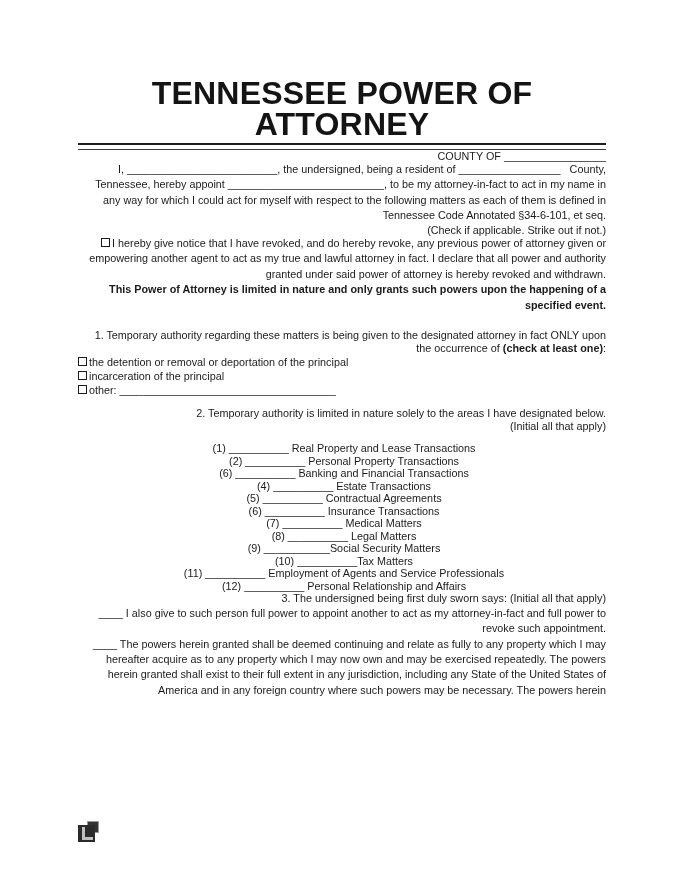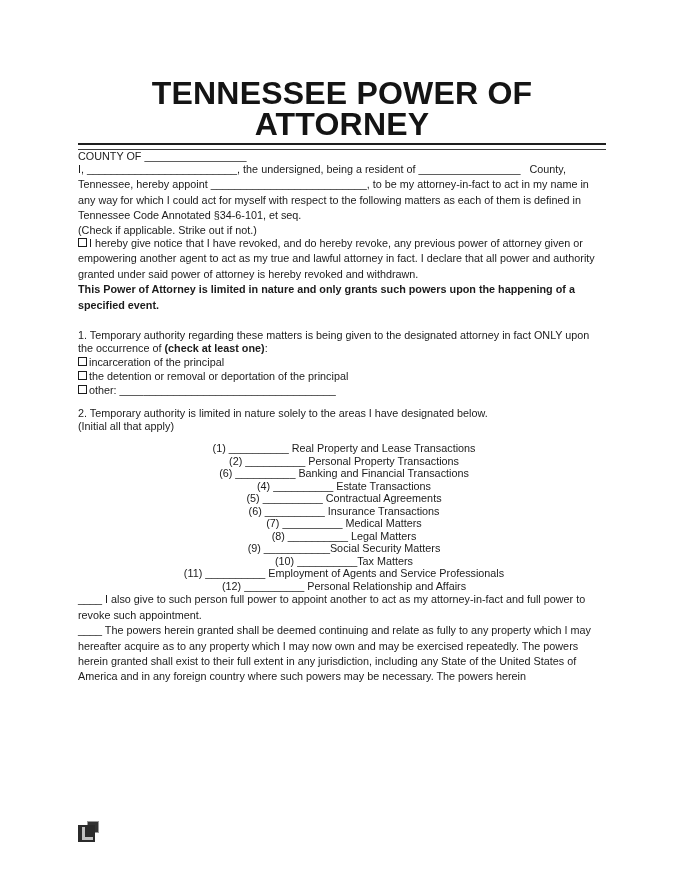--- a/index.html
+++ b/index.html
@@ -10,21 +10,21 @@
     overflow: hidden;
     font-family: "Liberation Sans", sans-serif;
     color: #1b1b1b;
   }
   .content {
     position: absolute;
     left: 78px; top: 0;
     width: 528px;
     font-size: 10.8px;
   }
-  .content p { margin: 0; }
+  .content p { margin: 0; text-align: right; }
 
   .doc-title {
     margin: 78px 0 0 0;
     font-size: 32px;
     line-height: 31px;
     font-weight: 700;
     text-align: center;
     letter-spacing: 0.2px;
     color: #141414;
   }
@@ -100,22 +100,22 @@
     <p class="intro">I, _________________________, the undersigned, being a resident of _________________&nbsp;&nbsp; County, Tennessee, hereby appoint __________________________, to be my attorney-in-fact to act in my name in any way for which I could act for myself with respect to the following matters as each of them is defined in Tennessee Code Annotated §34-6-101, et seq.</p>
 
     <p class="note">(Check if applicable. Strike out if not.)</p>
 
     <p class="revocation"><span class="cb"></span><span>I hereby give notice that I have revoked, and do hereby revoke, any previous power of attorney given or empowering another agent to act as my true and lawful attorney in fact. I declare that all power and authority granted under said power of attorney is hereby revoked and withdrawn.</span></p>
 
     <p class="notice-bold">This Power of Attorney is limited in nature and only grants such powers upon the happening of a specified event.</p>
 
     <div class="sec1">
       <p class="sec1-head"><span>1. Temporary authority regarding these matters is being given to the designated attorney in fact ONLY upon the occurrence of </span><span class="bold">(check at least one)</span><span>:</span></p>
+      <div class="option"><span class="cb"></span><span>the detention or removal or deportation of the principal</span></div>
       <div class="option"><span class="cb"></span><span>incarceration of the principal</span></div>
-      <div class="option"><span class="cb"></span><span>the detention or removal or deportation of the principal</span></div>
       <div class="option"><span class="cb"></span><span>other: ____________________________________</span></div>
     </div>
 
     <div class="sec2">
       <p>2. Temporary authority is limited in nature solely to the areas I have designated below.</p>
       <p>(Initial all that apply)</p>
     </div>
 
     <div class="list">
       <div class="list-row">(1) __________ Real Property and Lease Transactions</div>
@@ -125,20 +125,21 @@
       <div class="list-row">(5) __________ Contractual Agreements</div>
       <div class="list-row">(6) __________ Insurance Transactions</div>
       <div class="list-row">(7) __________ Medical Matters</div>
       <div class="list-row">(8) __________ Legal Matters</div>
       <div class="list-row">(9) ___________Social Security Matters</div>
       <div class="list-row">(10) __________Tax Matters</div>
       <div class="list-row">(11) __________ Employment of Agents and Service Professionals</div>
       <div class="list-row">(12) __________ Personal Relationship and Affairs</div>
     </div>
 
+    <p class="sec3">3. The undersigned being first duly sworn says: (Initial all that apply)</p>
 
     <p class="p-appoint">____ I also give to such person full power to appoint another to act as my attorney-in-fact and full power to revoke such appointment.</p>
 
     <p class="p-powers">____ The powers herein granted shall be deemed continuing and relate as fully to any property which I may hereafter acquire as to any property which I may now own and may be exercised repeatedly. The powers herein granted shall exist to their full extent in any jurisdiction, including any State of the United States of America and in any foreign country where such powers may be necessary. The powers herein</p>
 
   </div>
 
   <div class="logo">
     <div class="logo-back"></div>
     <div class="logo-front">

